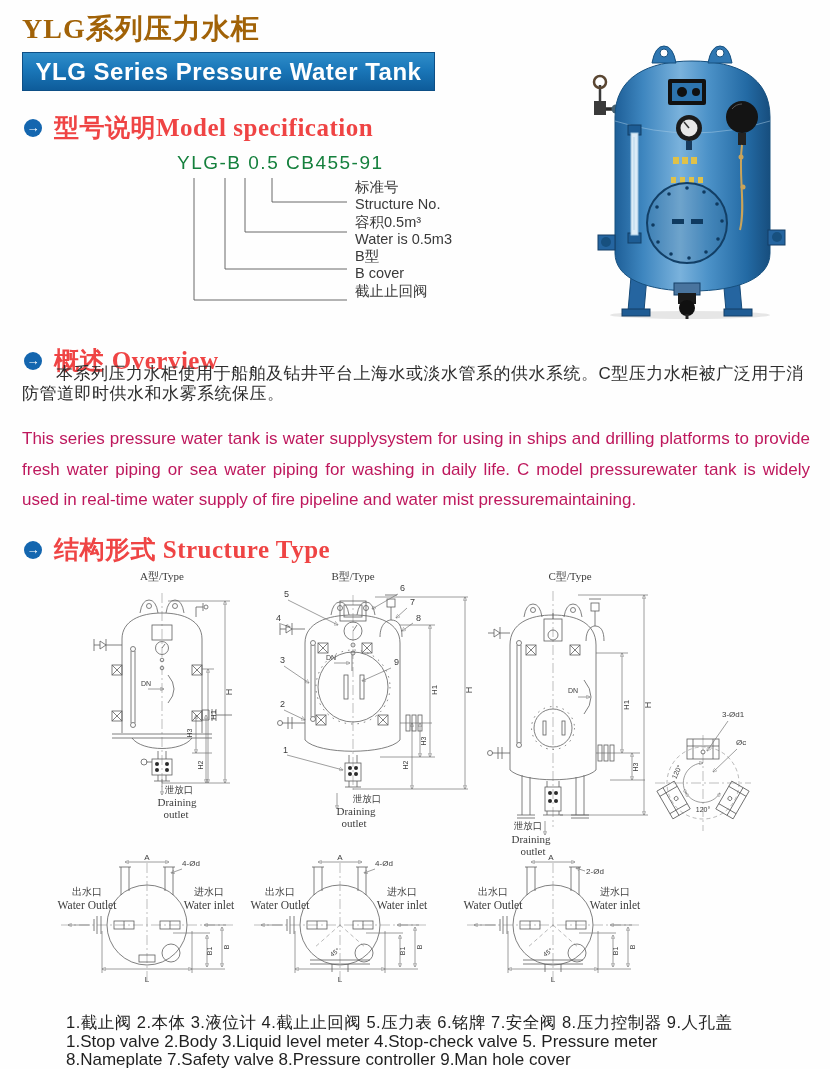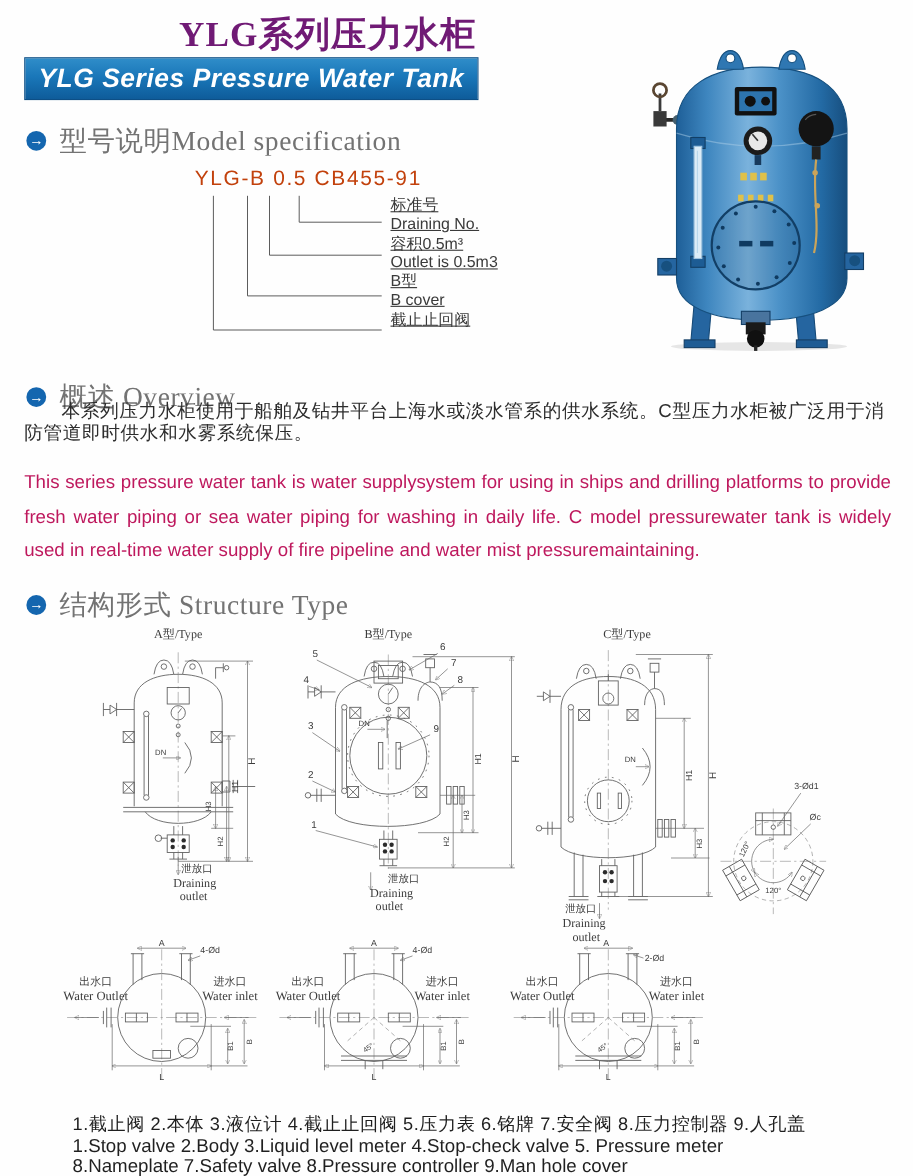--- a/index.html
+++ b/index.html
@@ -1,31 +1,31 @@
 <!DOCTYPE html>
 <html><head>
 <meta charset="utf-8">
 <style>
   html,body{margin:0;padding:0;background:#ffffff;}
   .page{position:relative;width:830px;height:1069px;background:#fefefe;overflow:hidden;
         font-family:"Liberation Sans","DejaVu Sans",sans-serif;color:#2f2f2f;}
   .abs{position:absolute;}
   .serif{font-family:"Liberation Serif","DejaVu Serif",serif;}
-  .doc-title{left:22px;top:10px;width:411px;text-align:right;font-size:32px;font-weight:bold;
-             color:#701a75;letter-spacing:1px;}
+  .doc-title{left:22px;top:10px;width:411px;text-align:left;font-size:28px;font-weight:bold;
+             color:#a16207;letter-spacing:1px;}
   .banner{left:22px;top:52px;width:411px;height:37px;line-height:37px;text-align:center;
           background:linear-gradient(180deg,#2f8dc9 0%,#1a77b9 45%,#0e5c9a 100%);
-          border:1px solid #0d4f86;color:#ffffff;font-weight:bold;font-size:24px;letter-spacing:.5px;font-style:italic;}
+          border:1px solid #0d4f86;color:#ffffff;font-weight:bold;font-size:24px;letter-spacing:.5px;}
   .h-row{display:flex;align-items:center;gap:12px;}
   .bullet{width:18px;height:18px;border-radius:50%;background:#1466af;color:#fff;flex:0 0 18px;
           font-size:13px;line-height:18px;text-align:center;font-weight:bold;}
   .bullet::after{content:"→";}
-  .h-text{font-size:25px;font-weight:normal;color:#737373;letter-spacing:.5px;text-align:center;}
-  .model-code{left:177px;top:152px;font-size:19px;color:#c2410c;letter-spacing:1.5px;}
-  .callout{left:355px;width:260px;font-size:14.5px;line-height:17px;color:#3a3a3a;text-decoration:underline;}
+  .h-text{font-size:25px;font-weight:bold;color:#ef4444;letter-spacing:.5px;text-align:center;}
+  .model-code{left:177px;top:152px;font-size:19px;color:#15803d;letter-spacing:1.5px;}
+  .callout{left:355px;width:260px;font-size:14.5px;line-height:17px;color:#3a3a3a;}
   .para{left:22px;width:788px;font-size:17px;}
   .para.cn{top:364px;line-height:20px;text-indent:2em;color:#2d2d2d;letter-spacing:.5px;}
   .para.en{top:424px;line-height:30.5px;text-align:justify;color:#be185d;}
   .legend{left:66px;top:1012px;width:745px;color:#1f1f1f;}
   .legend .cn{font-size:16.5px;line-height:21px;letter-spacing:.5px;}
   .legend .en{font-size:17px;line-height:17.5px;}
   
   #drawings path,#drawings rect,#drawings circle,#drawings ellipse,#drawings line
     {fill:none;stroke:#5f5f5f;stroke-width:.8;}
   #drawings .cl{stroke:#949494;stroke-width:.6;stroke-dasharray:10 3 2 3;}
@@ -152,25 +152,25 @@
   </div>
 
   <div class="abs model-code">YLG-B 0.5 CB455-91</div>
 
   <svg id="modellines" class="abs" style="left:0;top:0" width="830" height="330" viewBox="0 0 830 330">
     <path d="M194,178 V300 H347 M225,178 V269 H347 M245,178 V232 H347 M272,178 V202 H347"></path>
   </svg>
 
   <div class="abs callout" style="top:179px">
     <div>标准号</div>
-    <div>Draining No.</div>
+    <div>Structure No.</div>
   </div>
   <div class="abs callout" style="top:214px">
     <div>容积0.5m³</div>
-    <div>Outlet is 0.5m3</div>
+    <div>Water is 0.5m3</div>
   </div>
   <div class="abs callout" style="top:248px">
     <div>B型</div>
     <div>B cover</div>
   </div>
   <div class="abs callout" style="top:283px">
     <div>截止止回阀</div>
   </div>
 
   <div class="abs h-row" style="left:24px;top:344px">

